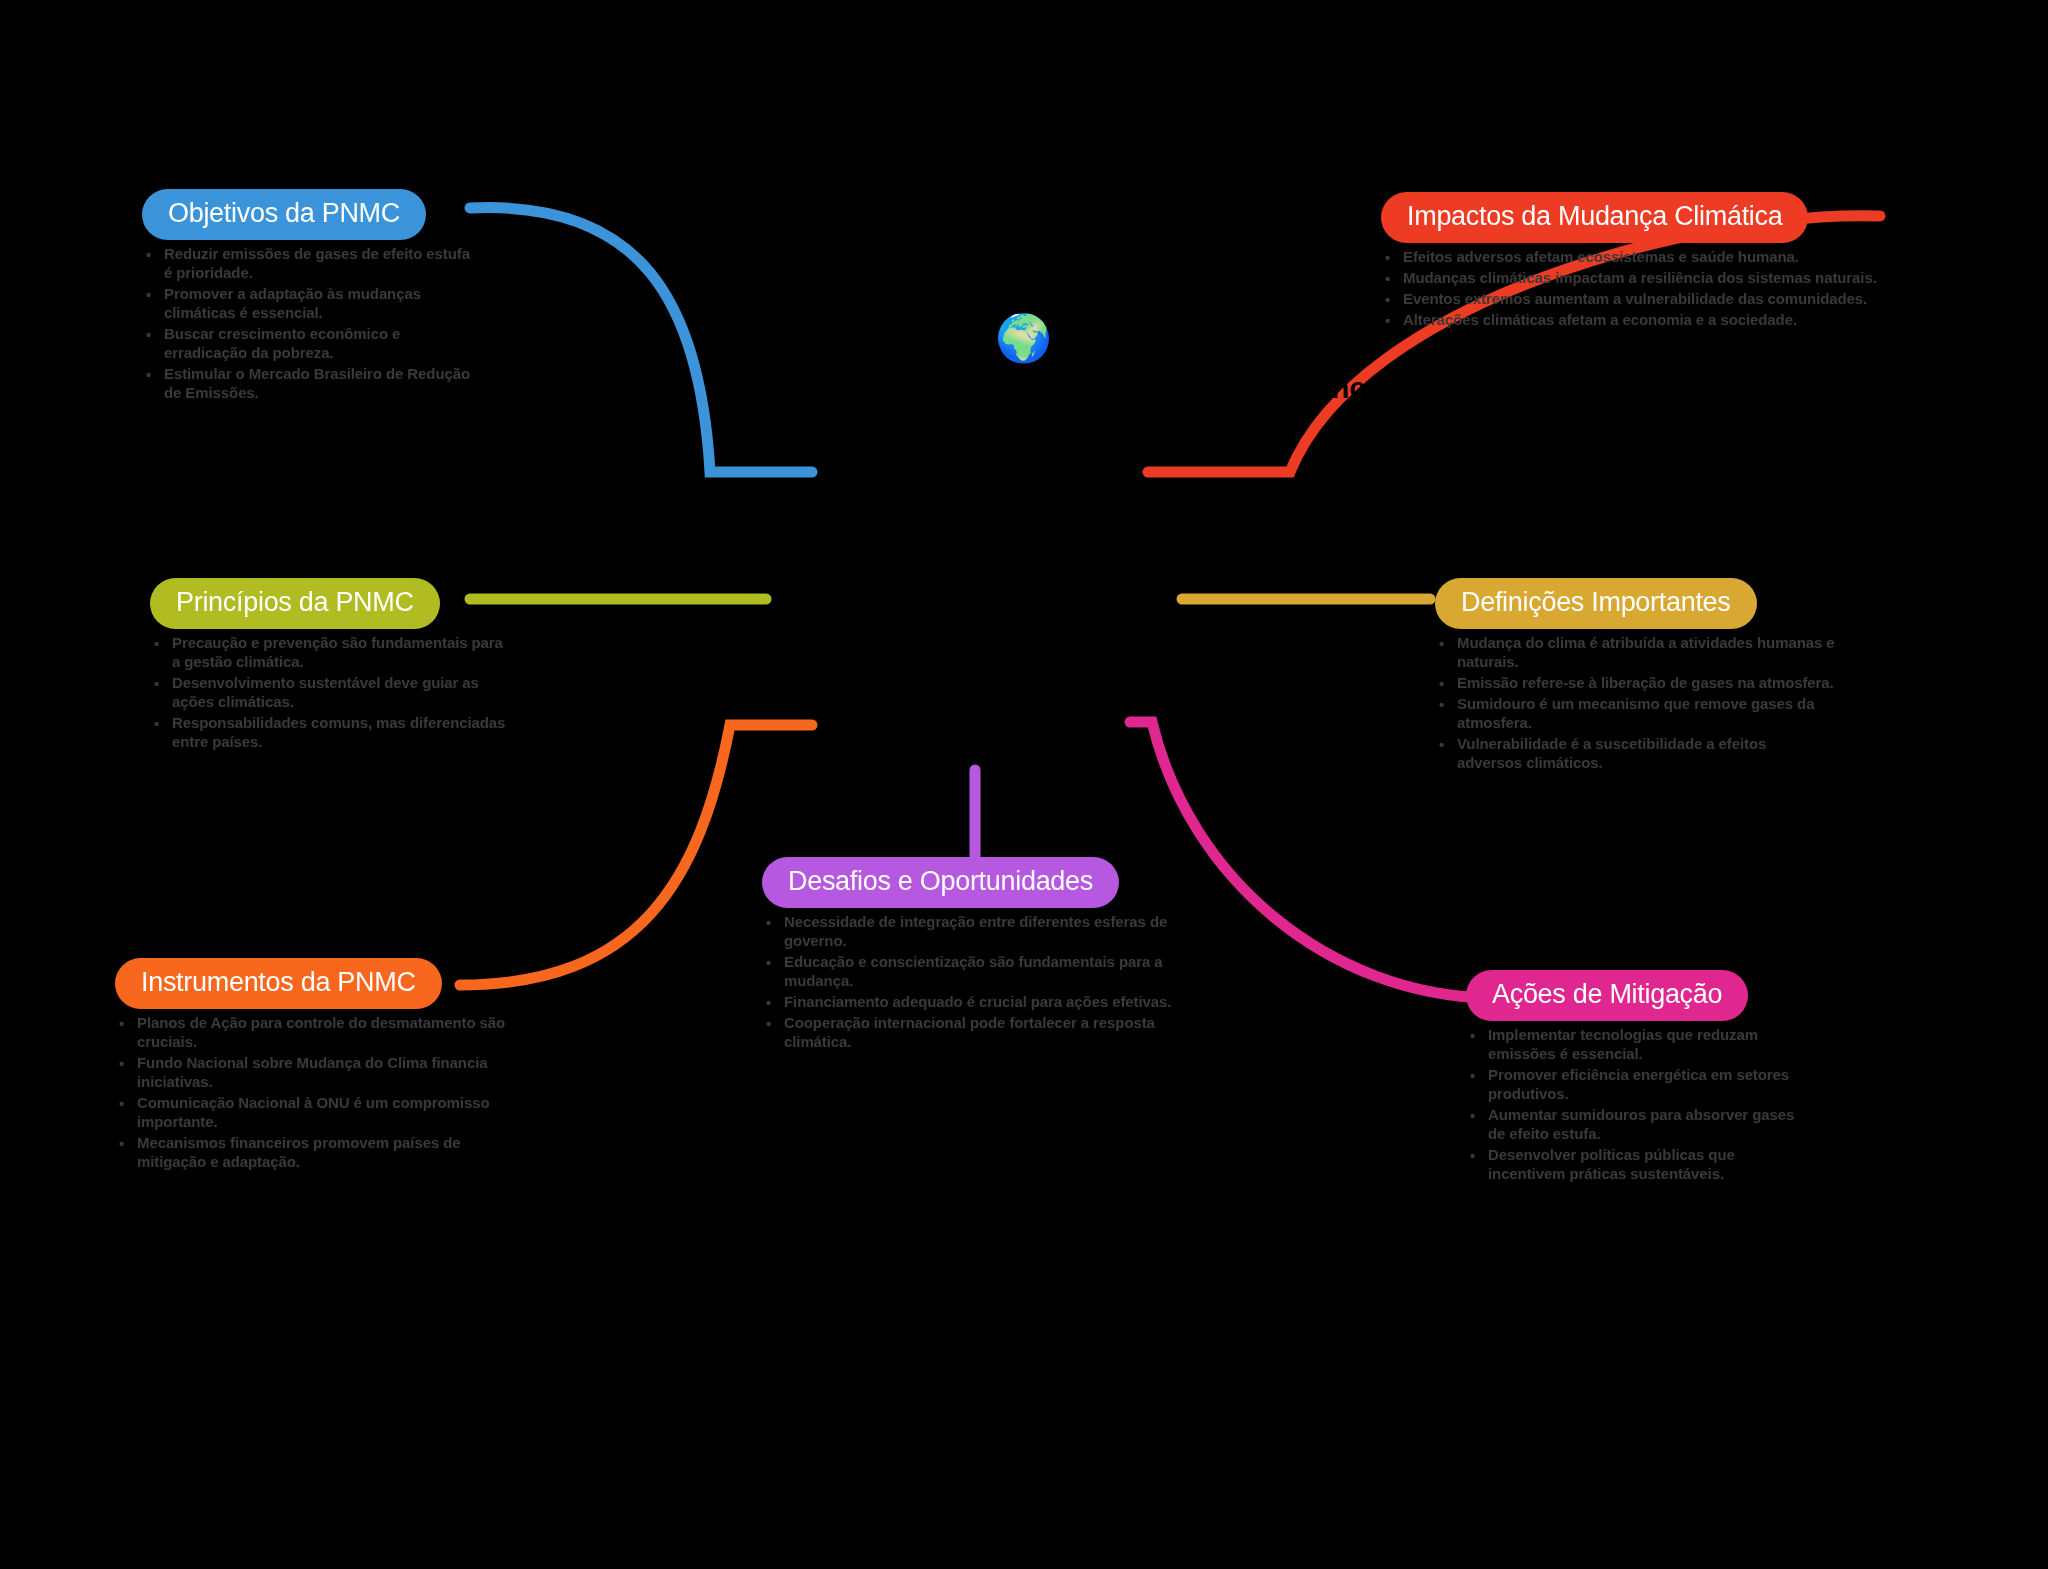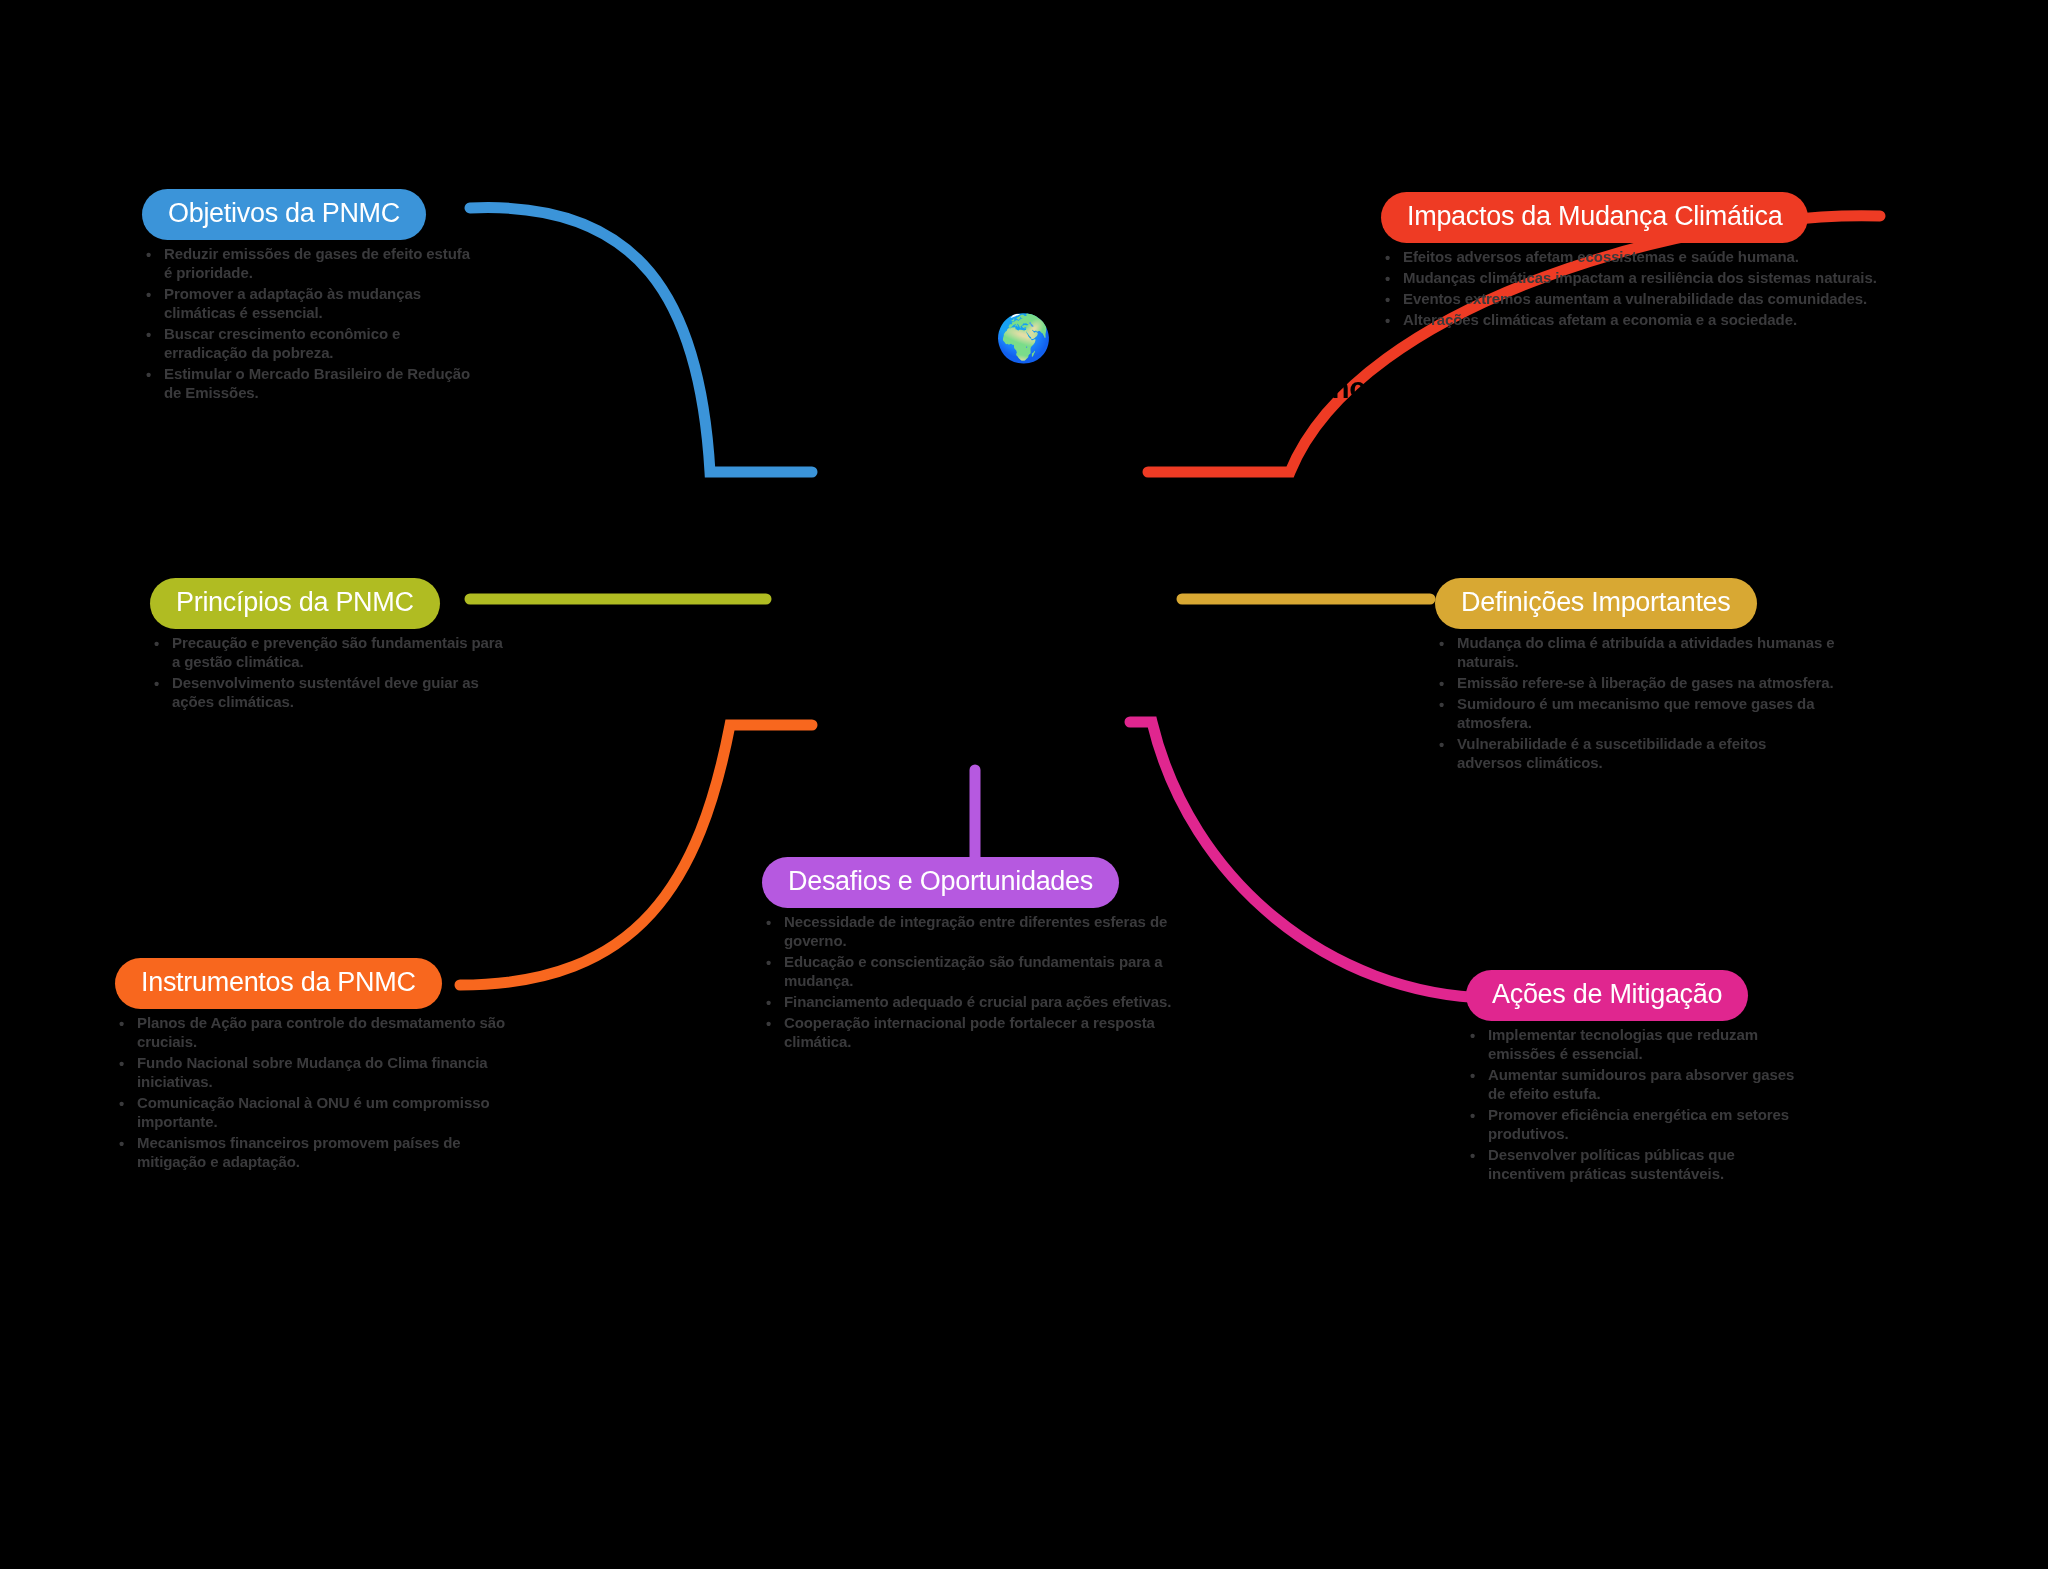--- a/index.html
+++ b/index.html
@@ -158,20 +158,21 @@
       <li>Eventos extremos aumentam a vulnerabilidade das comunidades.</li>
       <li>Alterações climáticas afetam a economia e a sociedade.</li>
     </ul>
   </div>
 
   <div class="node" id="node-principios">
     <div class="node-pill">Princípios da PNMC</div>
     <ul class="node-list">
       <li>Precaução e prevenção são fundamentais para a gestão climática.</li>
       <li>Desenvolvimento sustentável deve guiar as ações climáticas.</li>
+      <li>Responsabilidades comuns, mas diferenciadas entre países.</li>
     </ul>
   </div>
 
   <div class="node" id="node-definicoes">
     <div class="node-pill">Definições Importantes</div>
     <ul class="node-list">
       <li>Mudança do clima é atribuída a atividades humanas e naturais.</li>
       <li>Emissão refere-se à liberação de gases na atmosfera.</li>
       <li>Sumidouro é um mecanismo que remove gases da atmosfera.</li>
       <li>Vulnerabilidade é a suscetibilidade a efeitos adversos climáticos.</li>
@@ -195,19 +196,19 @@
       <li>Educação e conscientização são fundamentais para a mudança.</li>
       <li>Financiamento adequado é crucial para ações efetivas.</li>
       <li>Cooperação internacional pode fortalecer a resposta climática.</li>
     </ul>
   </div>
 
   <div class="node" id="node-mitigacao">
     <div class="node-pill">Ações de Mitigação</div>
     <ul class="node-list">
       <li>Implementar tecnologias que reduzam emissões é essencial.</li>
+      <li>Promover eficiência energética em setores produtivos.</li>
       <li>Aumentar sumidouros para absorver gases de efeito estufa.</li>
-      <li>Promover eficiência energética em setores produtivos.</li>
       <li>Desenvolver políticas públicas que incentivem práticas sustentáveis.</li>
     </ul>
   </div>
 
 </div>
 
 </body></html>

